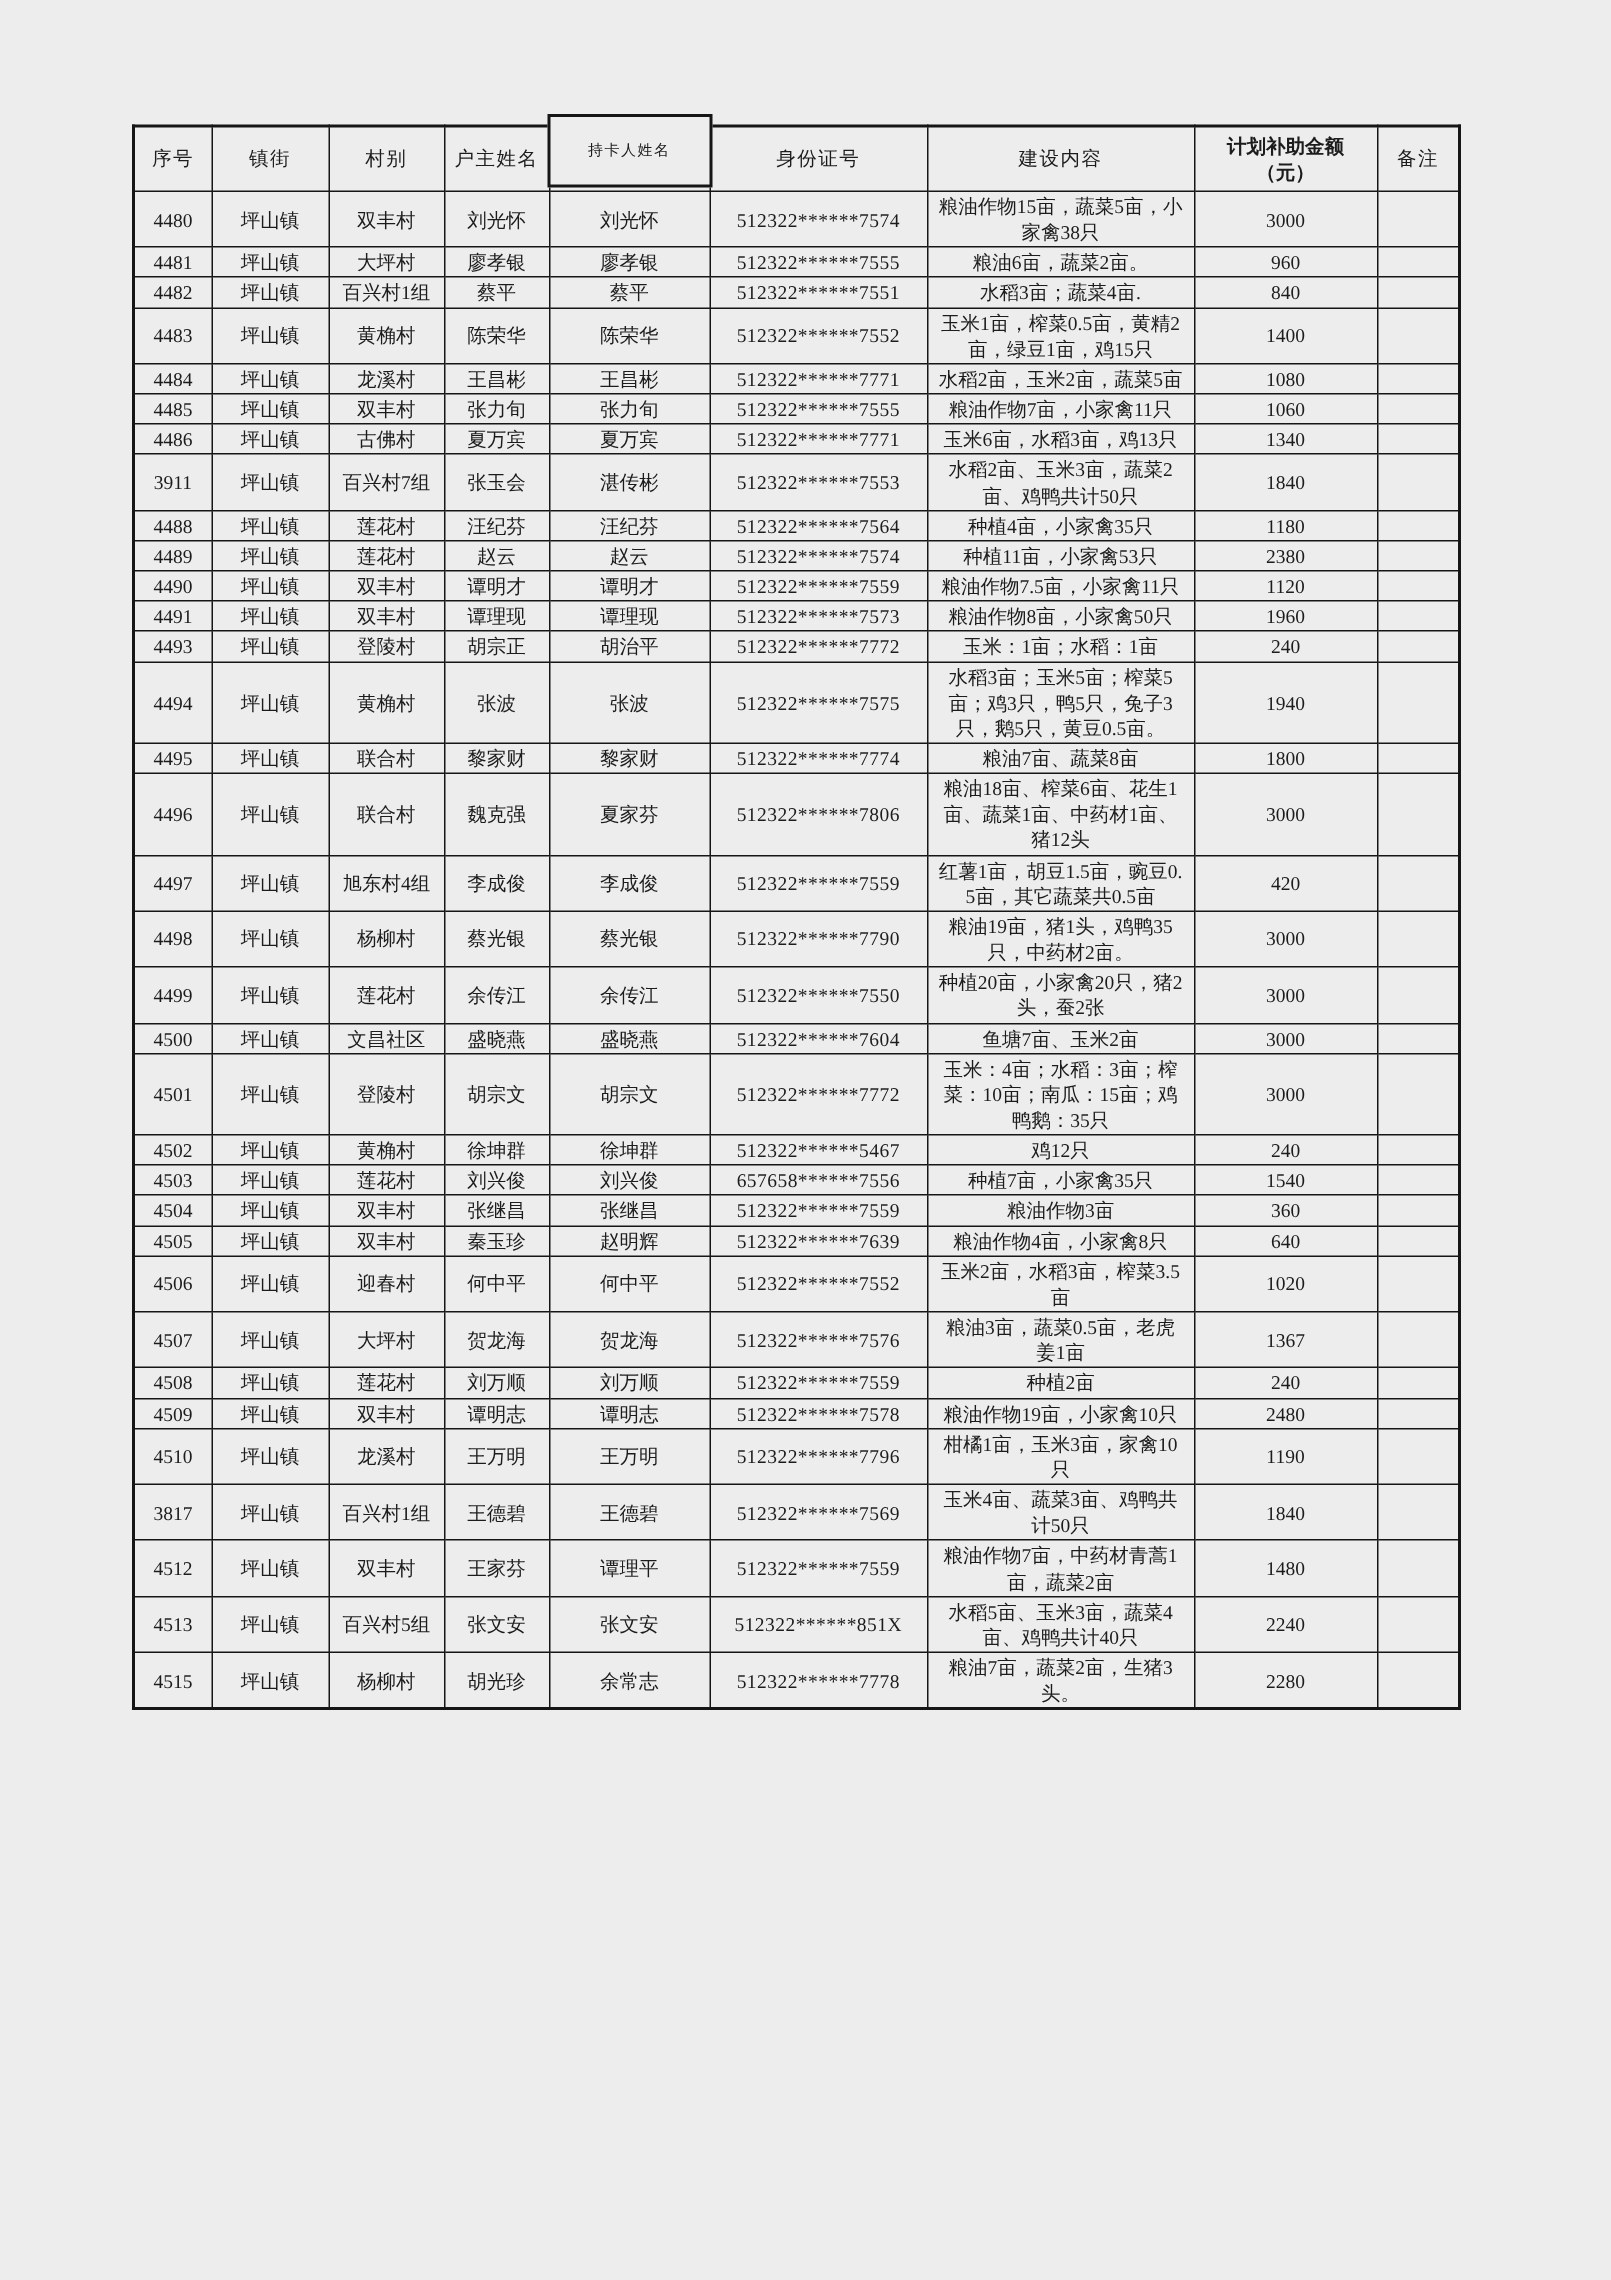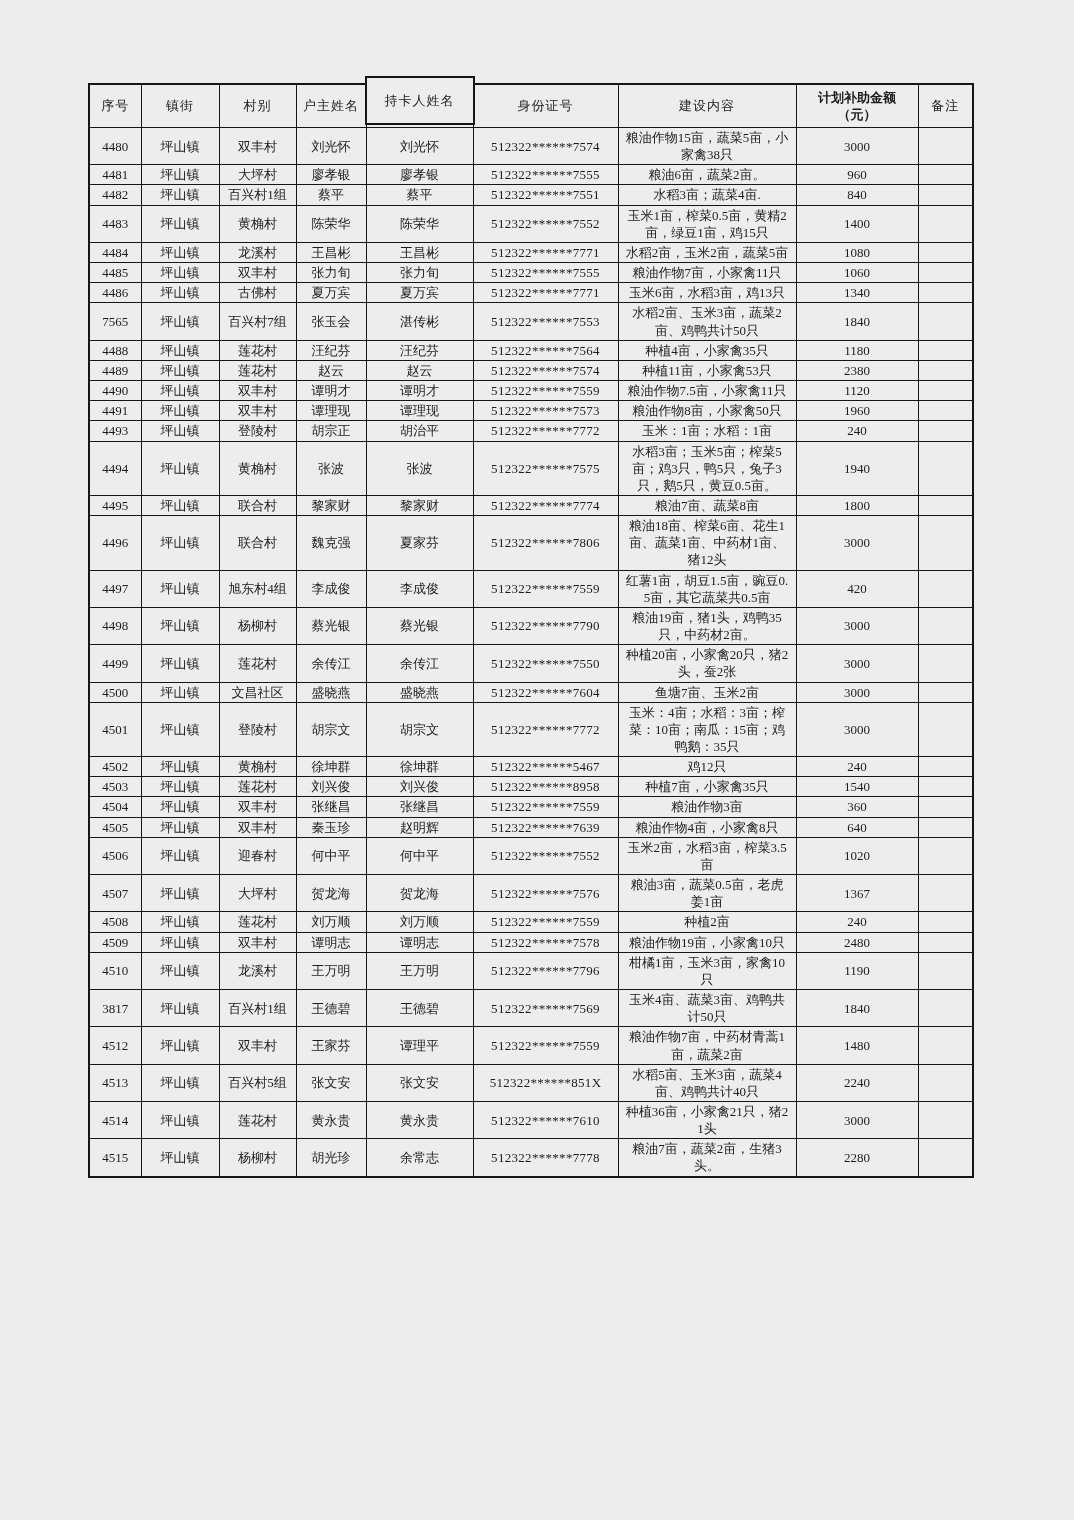--- a/index.html
+++ b/index.html
@@ -26,21 +26,21 @@
   thead th.c7{white-space:pre-line;letter-spacing:0;font-weight:bold;}
   td.c6{padding:1px 6px;margin-top:44px;}
   td.c5{letter-spacing:0.3px;margin-top:48px;}
   .col0{width:52px}.col1{width:78px}.col2{width:77px}.col3{width:70px}
   .col4{width:107px}.col5{width:145px}.col6{width:178px}.col7{width:122px}.col8{width:55px}
   th.card-th{position:relative;}
   .card-overlay{
     position:absolute;left:-2px;right:-2px;top:-9px;bottom:2px;
     background:#ededed;border:2px solid #161616;
     display:flex;align-items:center;justify-content:center;
-    letter-spacing:1px;font-size:13px;
+    letter-spacing:1px;font-size:10px;
   }
 </style>
 </head>
 <body>
 
 <table data-name="subsidy-table">
   <colgroup>
     <col class="col0">
       <col class="col1">
       <col class="col2">
@@ -141,21 +141,21 @@
         <td class="c1" data-name="town-cell">坪山镇</td>
         <td class="c2" data-name="village-cell">古佛村</td>
         <td class="c3" data-name="household-head-cell">夏万宾</td>
         <td class="c4" data-name="cardholder-cell">夏万宾</td>
         <td class="c5" data-name="id-number-cell">512322******7771</td>
         <td class="c6" data-name="construction-content-cell">玉米6亩，水稻3亩，鸡13只</td>
         <td class="c7" data-name="subsidy-amount-cell">1340</td>
         <td class="c8" data-name="remark-cell"></td>
       </tr>
       <tr data-name="table-row">
-        <td class="c0" data-name="serial-number-cell">7565</td>
+        <td class="c0" data-name="serial-number-cell">3911</td>
         <td class="c1" data-name="town-cell">坪山镇</td>
         <td class="c2" data-name="village-cell">百兴村7组</td>
         <td class="c3" data-name="household-head-cell">张玉会</td>
         <td class="c4" data-name="cardholder-cell">湛传彬</td>
         <td class="c5" data-name="id-number-cell">512322******7553</td>
         <td class="c6" data-name="construction-content-cell">水稻2亩、玉米3亩，蔬菜2亩、鸡鸭共计50只</td>
         <td class="c7" data-name="subsidy-amount-cell">1840</td>
         <td class="c8" data-name="remark-cell"></td>
       </tr>
       <tr data-name="table-row">
@@ -311,21 +311,21 @@
         <td class="c6" data-name="construction-content-cell">鸡12只</td>
         <td class="c7" data-name="subsidy-amount-cell">240</td>
         <td class="c8" data-name="remark-cell"></td>
       </tr>
       <tr data-name="table-row">
         <td class="c0" data-name="serial-number-cell">4503</td>
         <td class="c1" data-name="town-cell">坪山镇</td>
         <td class="c2" data-name="village-cell">莲花村</td>
         <td class="c3" data-name="household-head-cell">刘兴俊</td>
         <td class="c4" data-name="cardholder-cell">刘兴俊</td>
-        <td class="c5" data-name="id-number-cell">512322******8958</td>
+        <td class="c5" data-name="id-number-cell">657658******7556</td>
         <td class="c6" data-name="construction-content-cell">种植7亩，小家禽35只</td>
         <td class="c7" data-name="subsidy-amount-cell">1540</td>
         <td class="c8" data-name="remark-cell"></td>
       </tr>
       <tr data-name="table-row">
         <td class="c0" data-name="serial-number-cell">4504</td>
         <td class="c1" data-name="town-cell">坪山镇</td>
         <td class="c2" data-name="village-cell">双丰村</td>
         <td class="c3" data-name="household-head-cell">张继昌</td>
         <td class="c4" data-name="cardholder-cell">张继昌</td>
@@ -427,31 +427,20 @@
         <td class="c1" data-name="town-cell">坪山镇</td>
         <td class="c2" data-name="village-cell">百兴村5组</td>
         <td class="c3" data-name="household-head-cell">张文安</td>
         <td class="c4" data-name="cardholder-cell">张文安</td>
         <td class="c5" data-name="id-number-cell">512322******851X</td>
         <td class="c6" data-name="construction-content-cell">水稻5亩、玉米3亩，蔬菜4亩、鸡鸭共计40只</td>
         <td class="c7" data-name="subsidy-amount-cell">2240</td>
         <td class="c8" data-name="remark-cell"></td>
       </tr>
       <tr data-name="table-row">
-        <td class="c0" data-name="serial-number-cell">4514</td>
-        <td class="c1" data-name="town-cell">坪山镇</td>
-        <td class="c2" data-name="village-cell">莲花村</td>
-        <td class="c3" data-name="household-head-cell">黄永贵</td>
-        <td class="c4" data-name="cardholder-cell">黄永贵</td>
-        <td class="c5" data-name="id-number-cell">512322******7610</td>
-        <td class="c6" data-name="construction-content-cell">种植36亩，小家禽21只，猪21头</td>
-        <td class="c7" data-name="subsidy-amount-cell">3000</td>
-        <td class="c8" data-name="remark-cell"></td>
-      </tr>
-      <tr data-name="table-row">
         <td class="c0" data-name="serial-number-cell">4515</td>
         <td class="c1" data-name="town-cell">坪山镇</td>
         <td class="c2" data-name="village-cell">杨柳村</td>
         <td class="c3" data-name="household-head-cell">胡光珍</td>
         <td class="c4" data-name="cardholder-cell">余常志</td>
         <td class="c5" data-name="id-number-cell">512322******7778</td>
         <td class="c6" data-name="construction-content-cell">粮油7亩，蔬菜2亩，生猪3头。</td>
         <td class="c7" data-name="subsidy-amount-cell">2280</td>
         <td class="c8" data-name="remark-cell"></td>
       </tr>

